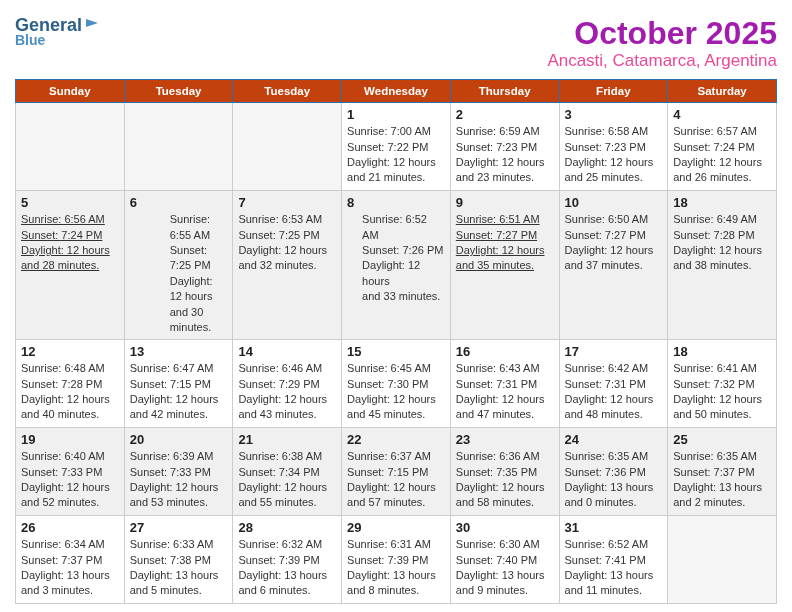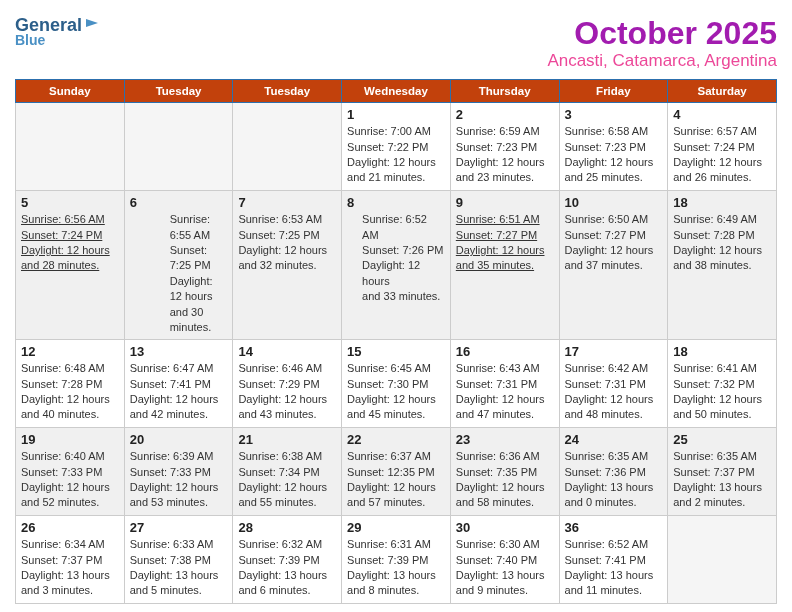--- a/index.html
+++ b/index.html
@@ -220,21 +220,21 @@
           <td>
             <span class="day-num">12</span>
             <div class="day-info" style="white-space: pre-line;">Sunrise: 6:48 AM
 Sunset: 7:28 PM
 Daylight: 12 hours
 and 40 minutes.</div>
           </td>
           <td>
             <span class="day-num">13</span>
             <div class="day-info" style="white-space: pre-line;">Sunrise: 6:47 AM
-Sunset: 7:41 PM
+Sunset: 7:15 PM
 Daylight: 12 hours
 and 42 minutes.</div>
           </td>
           <td>
             <span class="day-num">14</span>
             <div class="day-info" style="white-space: pre-line;">Sunrise: 6:46 AM
 Sunset: 7:29 PM
 Daylight: 12 hours
 and 43 minutes.</div>
           </td>
@@ -285,21 +285,21 @@
           <td>
             <span class="day-num">21</span>
             <div class="day-info" style="white-space: pre-line;">Sunrise: 6:38 AM
 Sunset: 7:34 PM
 Daylight: 12 hours
 and 55 minutes.</div>
           </td>
           <td>
             <span class="day-num">22</span>
             <div class="day-info" style="white-space: pre-line;">Sunrise: 6:37 AM
-Sunset: 12:35 PM
+Sunset: 7:15 PM
 Daylight: 12 hours
 and 57 minutes.</div>
           </td>
           <td>
             <span class="day-num">23</span>
             <div class="day-info" style="white-space: pre-line;">Sunrise: 6:36 AM
 Sunset: 7:35 PM
 Daylight: 12 hours
 and 58 minutes.</div>
           </td>
@@ -348,21 +348,21 @@
 and 8 minutes.</div>
           </td>
           <td>
             <span class="day-num">30</span>
             <div class="day-info" style="white-space: pre-line;">Sunrise: 6:30 AM
 Sunset: 7:40 PM
 Daylight: 13 hours
 and 9 minutes.</div>
           </td>
           <td>
-            <span class="day-num">36</span>
+            <span class="day-num">31</span>
             <div class="day-info" style="white-space: pre-line;">Sunrise: 6:52 AM
 Sunset: 7:41 PM
 Daylight: 13 hours
 and 11 minutes.</div>
           </td>
           <td class="empty"></td>
         </tr>
       </tbody>
   </table>
 </div>

